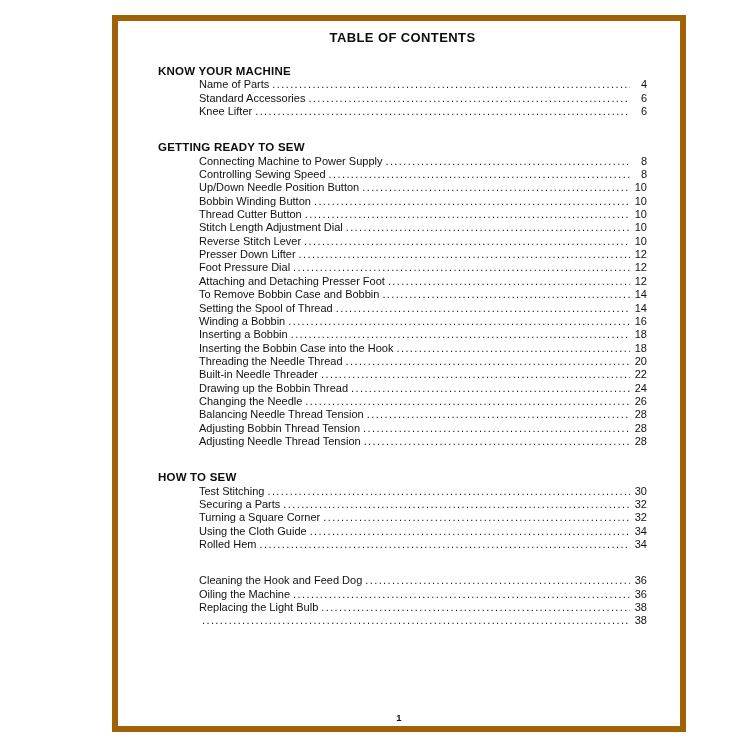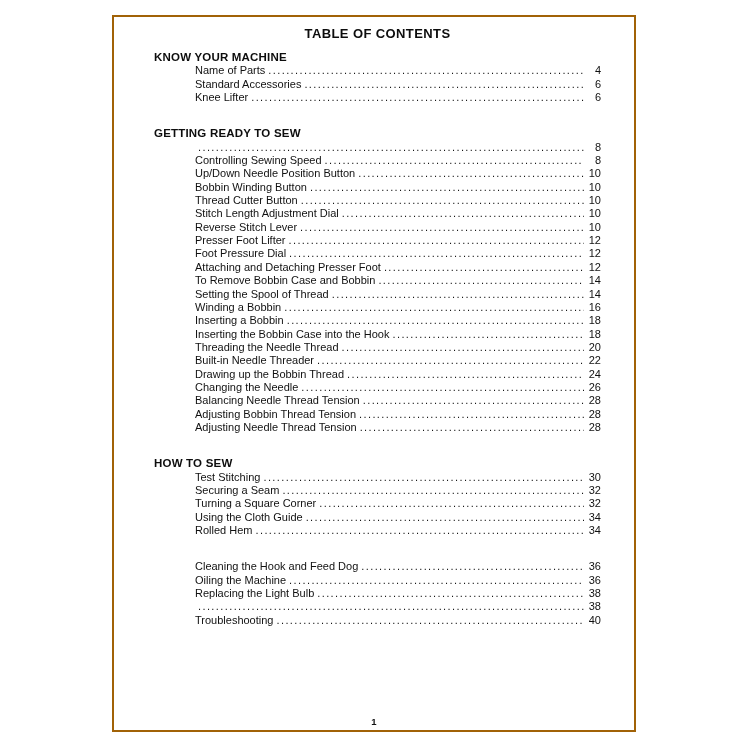--- a/index.html
+++ b/index.html
@@ -8,43 +8,43 @@
     width: 750px;
     height: 750px;
     background: #ffffff;
     font-family: "Liberation Sans", "DejaVu Sans", sans-serif;
     color: #111111;
   }
   .page {
     position: absolute;
     left: 112px;
     top: 15px;
-    width: 524px;
+    width: 574px;
     height: 717px;
     box-sizing: border-box;
     background: #ffffff;
-    border: 2px solid #a16207;
+    border: 6px solid #a16207;
   }
   .content {
     padding: 0 33px 0 40px;
   }
   .doc-title {
     margin-top: 9px;
     text-align: center;
     font-size: 13px;
     font-weight: bold;
     letter-spacing: 0.4px;
     line-height: 15px;
     color: #0d0d0d;
   }
   .toc-section {
     margin-top: 23px;
   }
   .toc-section:first-child {
-    margin-top: 10px;
+    margin-top: 20px;
   }
   .section-heading {
     font-size: 11.5px;
     font-weight: bold;
     height: 13.35px;
     line-height: 13.35px;
     letter-spacing: 0.2px;
     color: #0d0d0d;
     white-space: nowrap;
   }
@@ -118,20 +118,21 @@
     <span class="toc-dots"></span>
     <span class="toc-page-num">6</span>
   </div>
 </div>
   </div>
 
   <div class="toc-section">
     <div class="section-heading">GETTING READY TO SEW</div>
     <div>
   <div class="toc-row">
+    <span class="toc-label">Connecting Machine to Power Supply</span>
     <span class="toc-dots"></span>
     <span class="toc-page-num">8</span>
   </div>
 
   <div class="toc-row">
     <span class="toc-label">Controlling Sewing Speed</span>
     <span class="toc-dots"></span>
     <span class="toc-page-num">8</span>
   </div>
 
@@ -159,21 +160,21 @@
     <span class="toc-page-num">10</span>
   </div>
 
   <div class="toc-row">
     <span class="toc-label">Reverse Stitch Lever</span>
     <span class="toc-dots"></span>
     <span class="toc-page-num">10</span>
   </div>
 
   <div class="toc-row">
-    <span class="toc-label">Presser Foot Lifter</span>
+    <span class="toc-label">Presser Down Lifter</span>
     <span class="toc-dots"></span>
     <span class="toc-page-num">12</span>
   </div>
 
   <div class="toc-row">
     <span class="toc-label">Foot Pressure Dial</span>
     <span class="toc-dots"></span>
     <span class="toc-page-num">12</span>
   </div>
 
@@ -260,21 +261,21 @@
   <div class="toc-section">
     <div class="section-heading">HOW TO SEW</div>
     <div>
   <div class="toc-row">
     <span class="toc-label">Test Stitching</span>
     <span class="toc-dots"></span>
     <span class="toc-page-num">30</span>
   </div>
 
   <div class="toc-row">
-    <span class="toc-label">Securing a Seam</span>
+    <span class="toc-label">Securing a Parts</span>
     <span class="toc-dots"></span>
     <span class="toc-page-num">32</span>
   </div>
 
   <div class="toc-row">
     <span class="toc-label">Turning a Square Corner</span>
     <span class="toc-dots"></span>
     <span class="toc-page-num">32</span>
   </div>
 
@@ -310,23 +311,18 @@
     <span class="toc-label">Replacing the Light Bulb</span>
     <span class="toc-dots"></span>
     <span class="toc-page-num">38</span>
   </div>
 
   <div class="toc-row">
     <span class="toc-dots"></span>
     <span class="toc-page-num">38</span>
   </div>
 
-  <div class="toc-row">
-    <span class="toc-label">Troubleshooting</span>
-    <span class="toc-dots"></span>
-    <span class="toc-page-num">40</span>
-  </div>
 </div>
   </div>
 </div>
   </div>
   <div class="page-number">1</div>
 </div>
 
 </body></html>

